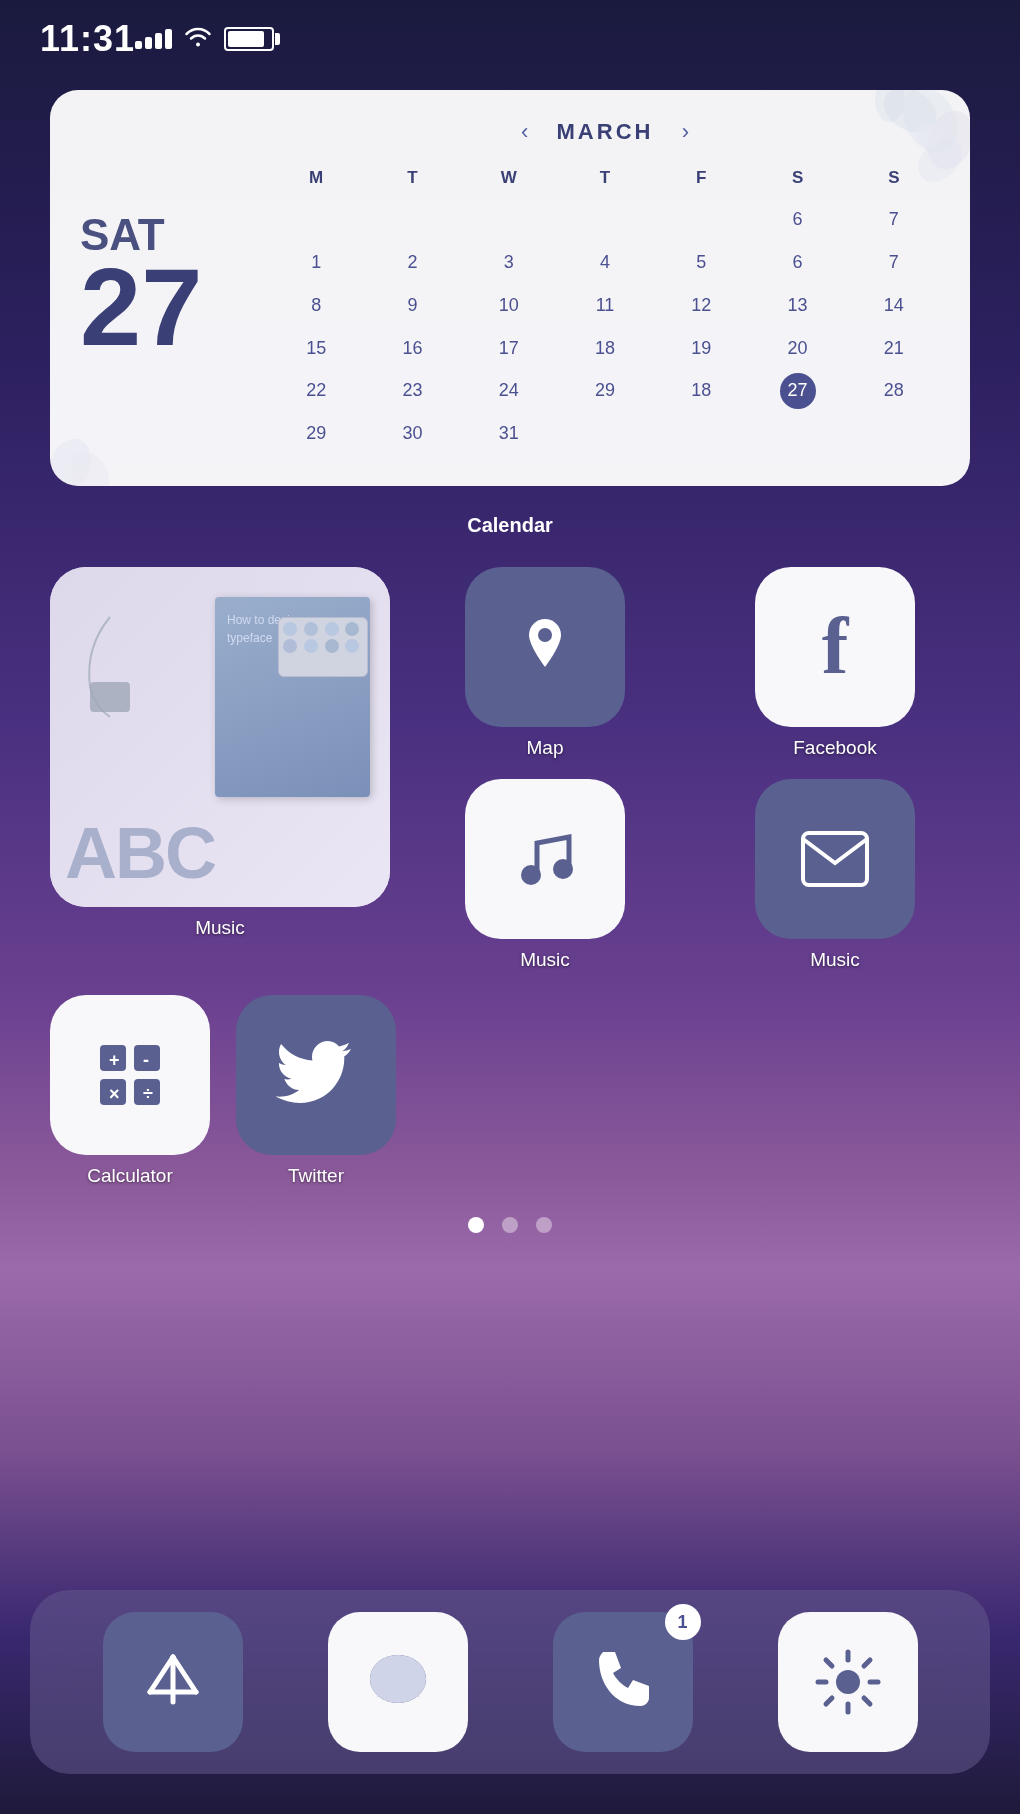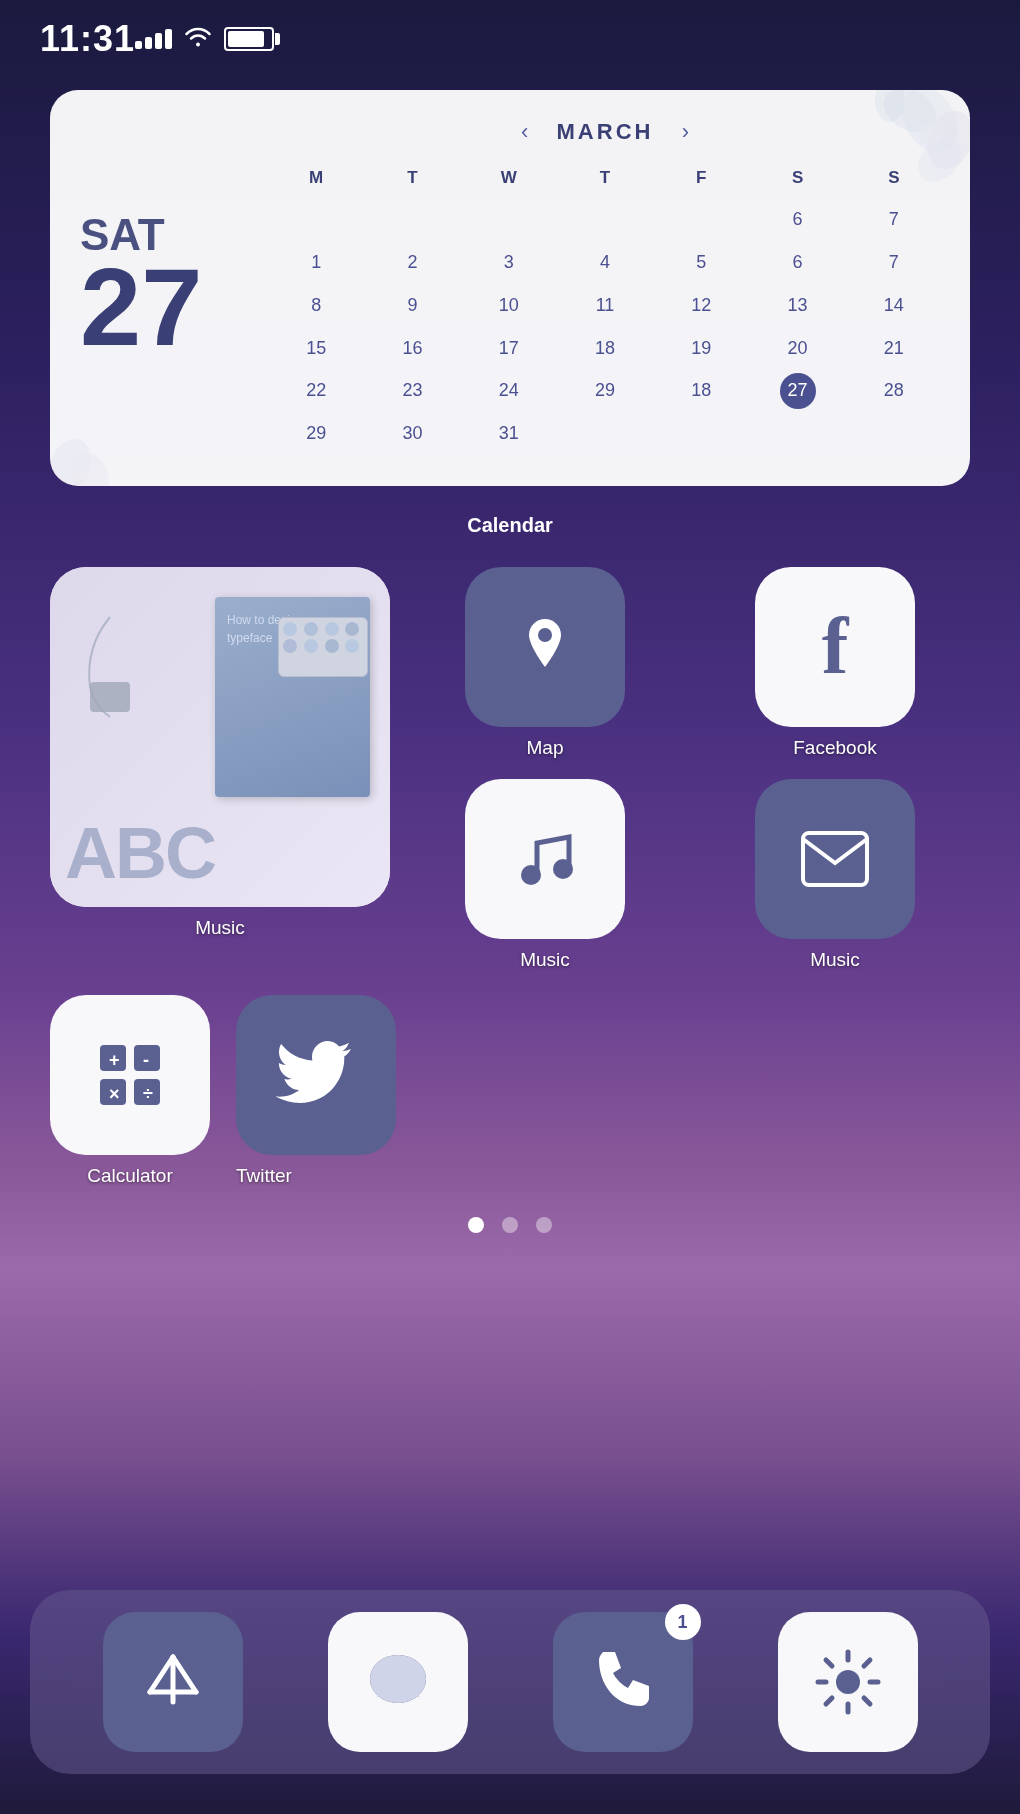--- a/index.html
+++ b/index.html
@@ -483,21 +483,21 @@
         <rect x="42" y="42" width="26" height="26" rx="4" fill="#5a6090"></rect>
         <text x="17" y="29" font-size="18" fill="white" font-family="Arial" font-weight="bold">+</text>
         <text x="51" y="29" font-size="18" fill="white" font-family="Arial" font-weight="bold">-</text>
         <text x="17" y="63" font-size="18" fill="white" font-family="Arial" font-weight="bold">×</text>
         <text x="51" y="63" font-size="18" fill="white" font-family="Arial" font-weight="bold">÷</text>
       </svg>
     </div>
     <span class="app-label">Calculator</span>
   </div>
 
-  <div style="display:flex; flex-direction:column; gap:10px;">
+  <div style="display:flex; flex-direction:column; align-items:center; gap:10px;">
     <div class="app-icon" style="background:#5a6090;">
       <svg width="80" height="70" viewBox="0 0 80 70" fill="white">
         <path d="M75 8.9c-2.8 1.2-5.8 2-8.9 2.4 3.2-1.9 5.7-5 6.8-8.6-3 1.8-6.3 3-9.8 3.7C60.3 3.3 56.3 1 51.8 1c-8.7 0-15.8 7.1-15.8 15.8 0 1.2.1 2.4.4 3.6C23.5 19.7 12.5 13.4 5.1 4c-1.4 2.4-2.1 5.1-2.1 8 0 5.5 2.8 10.3 7 13.1-2.6-.1-5-.8-7.1-2v.2c0 7.7 5.4 14 12.7 15.5-1.3.4-2.7.6-4.2.6-1 0-2-.1-3-.3 2 6.3 7.9 10.9 14.8 11-5.4 4.2-12.2 6.7-19.7 6.7-1.3 0-2.5-.1-3.8-.2C7.1 60.6 15.2 63 23.9 63c28.7 0 44.4-23.8 44.4-44.4 0-.7 0-1.3-.1-2C71.1 14.6 73.3 11.9 75 8.9z"></path>
       </svg>
     </div>
     <span class="app-label">Twitter</span>
   </div>
 </div>
 
 <div class="page-dots">

